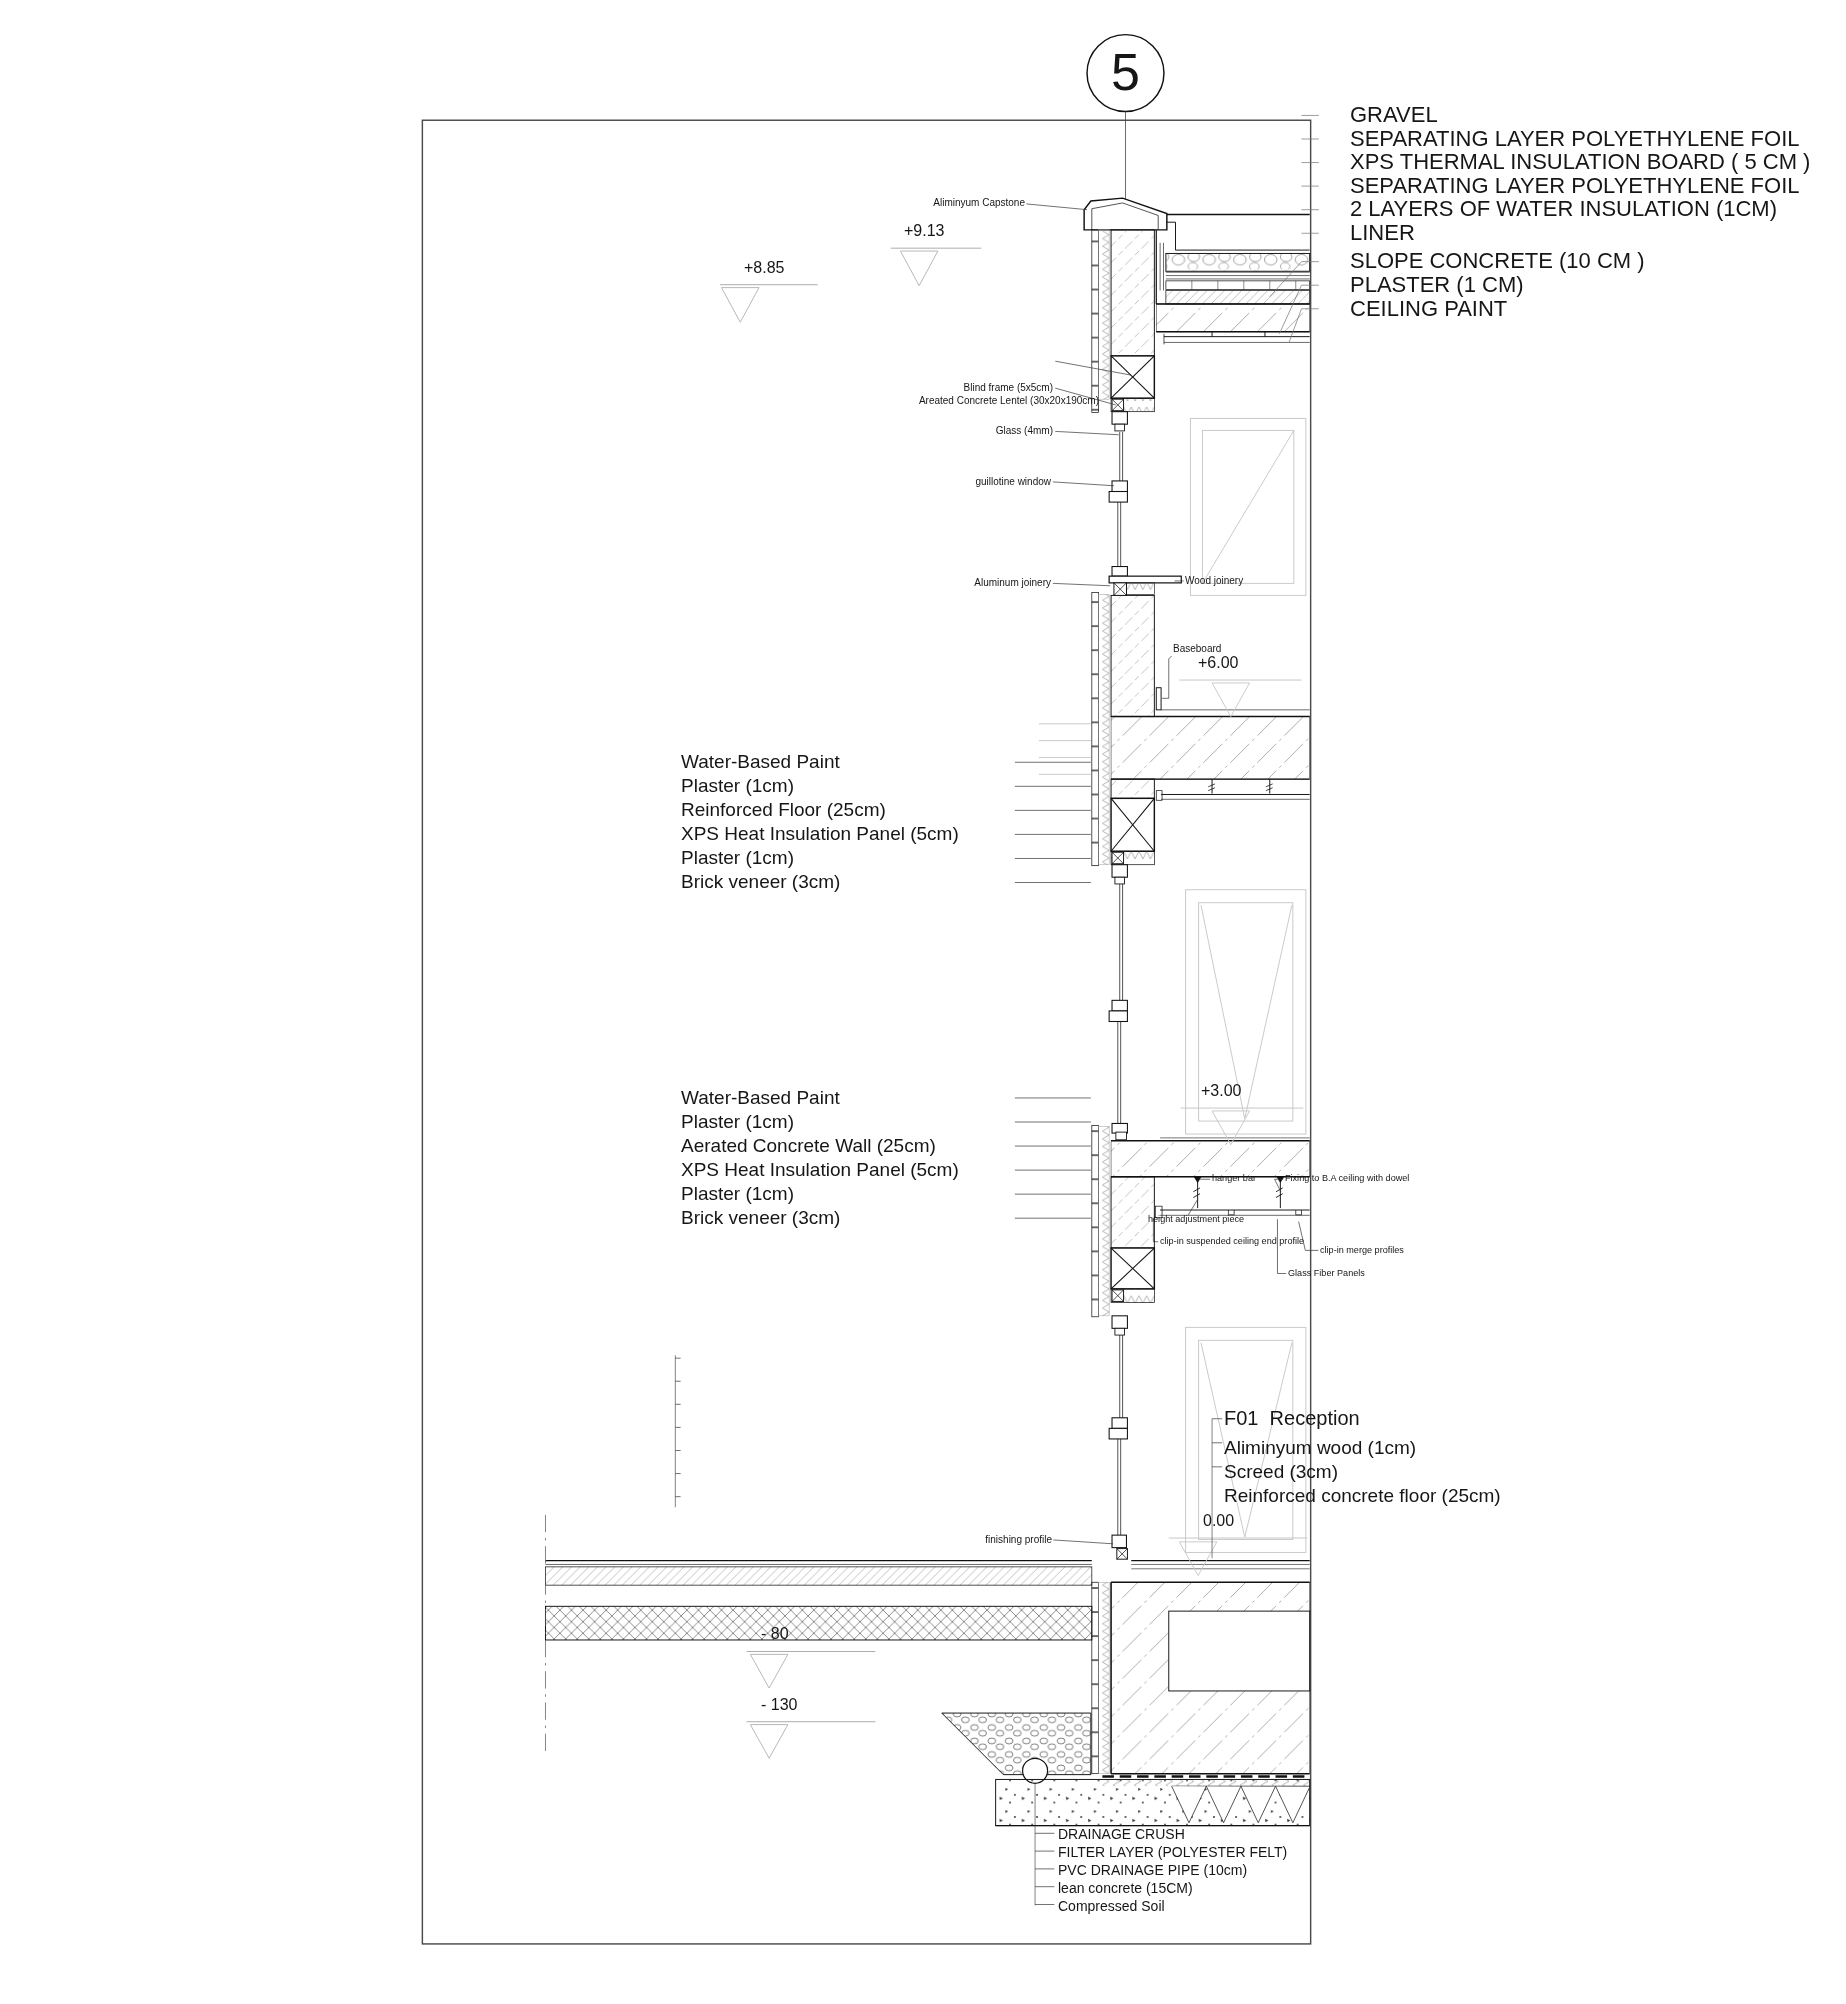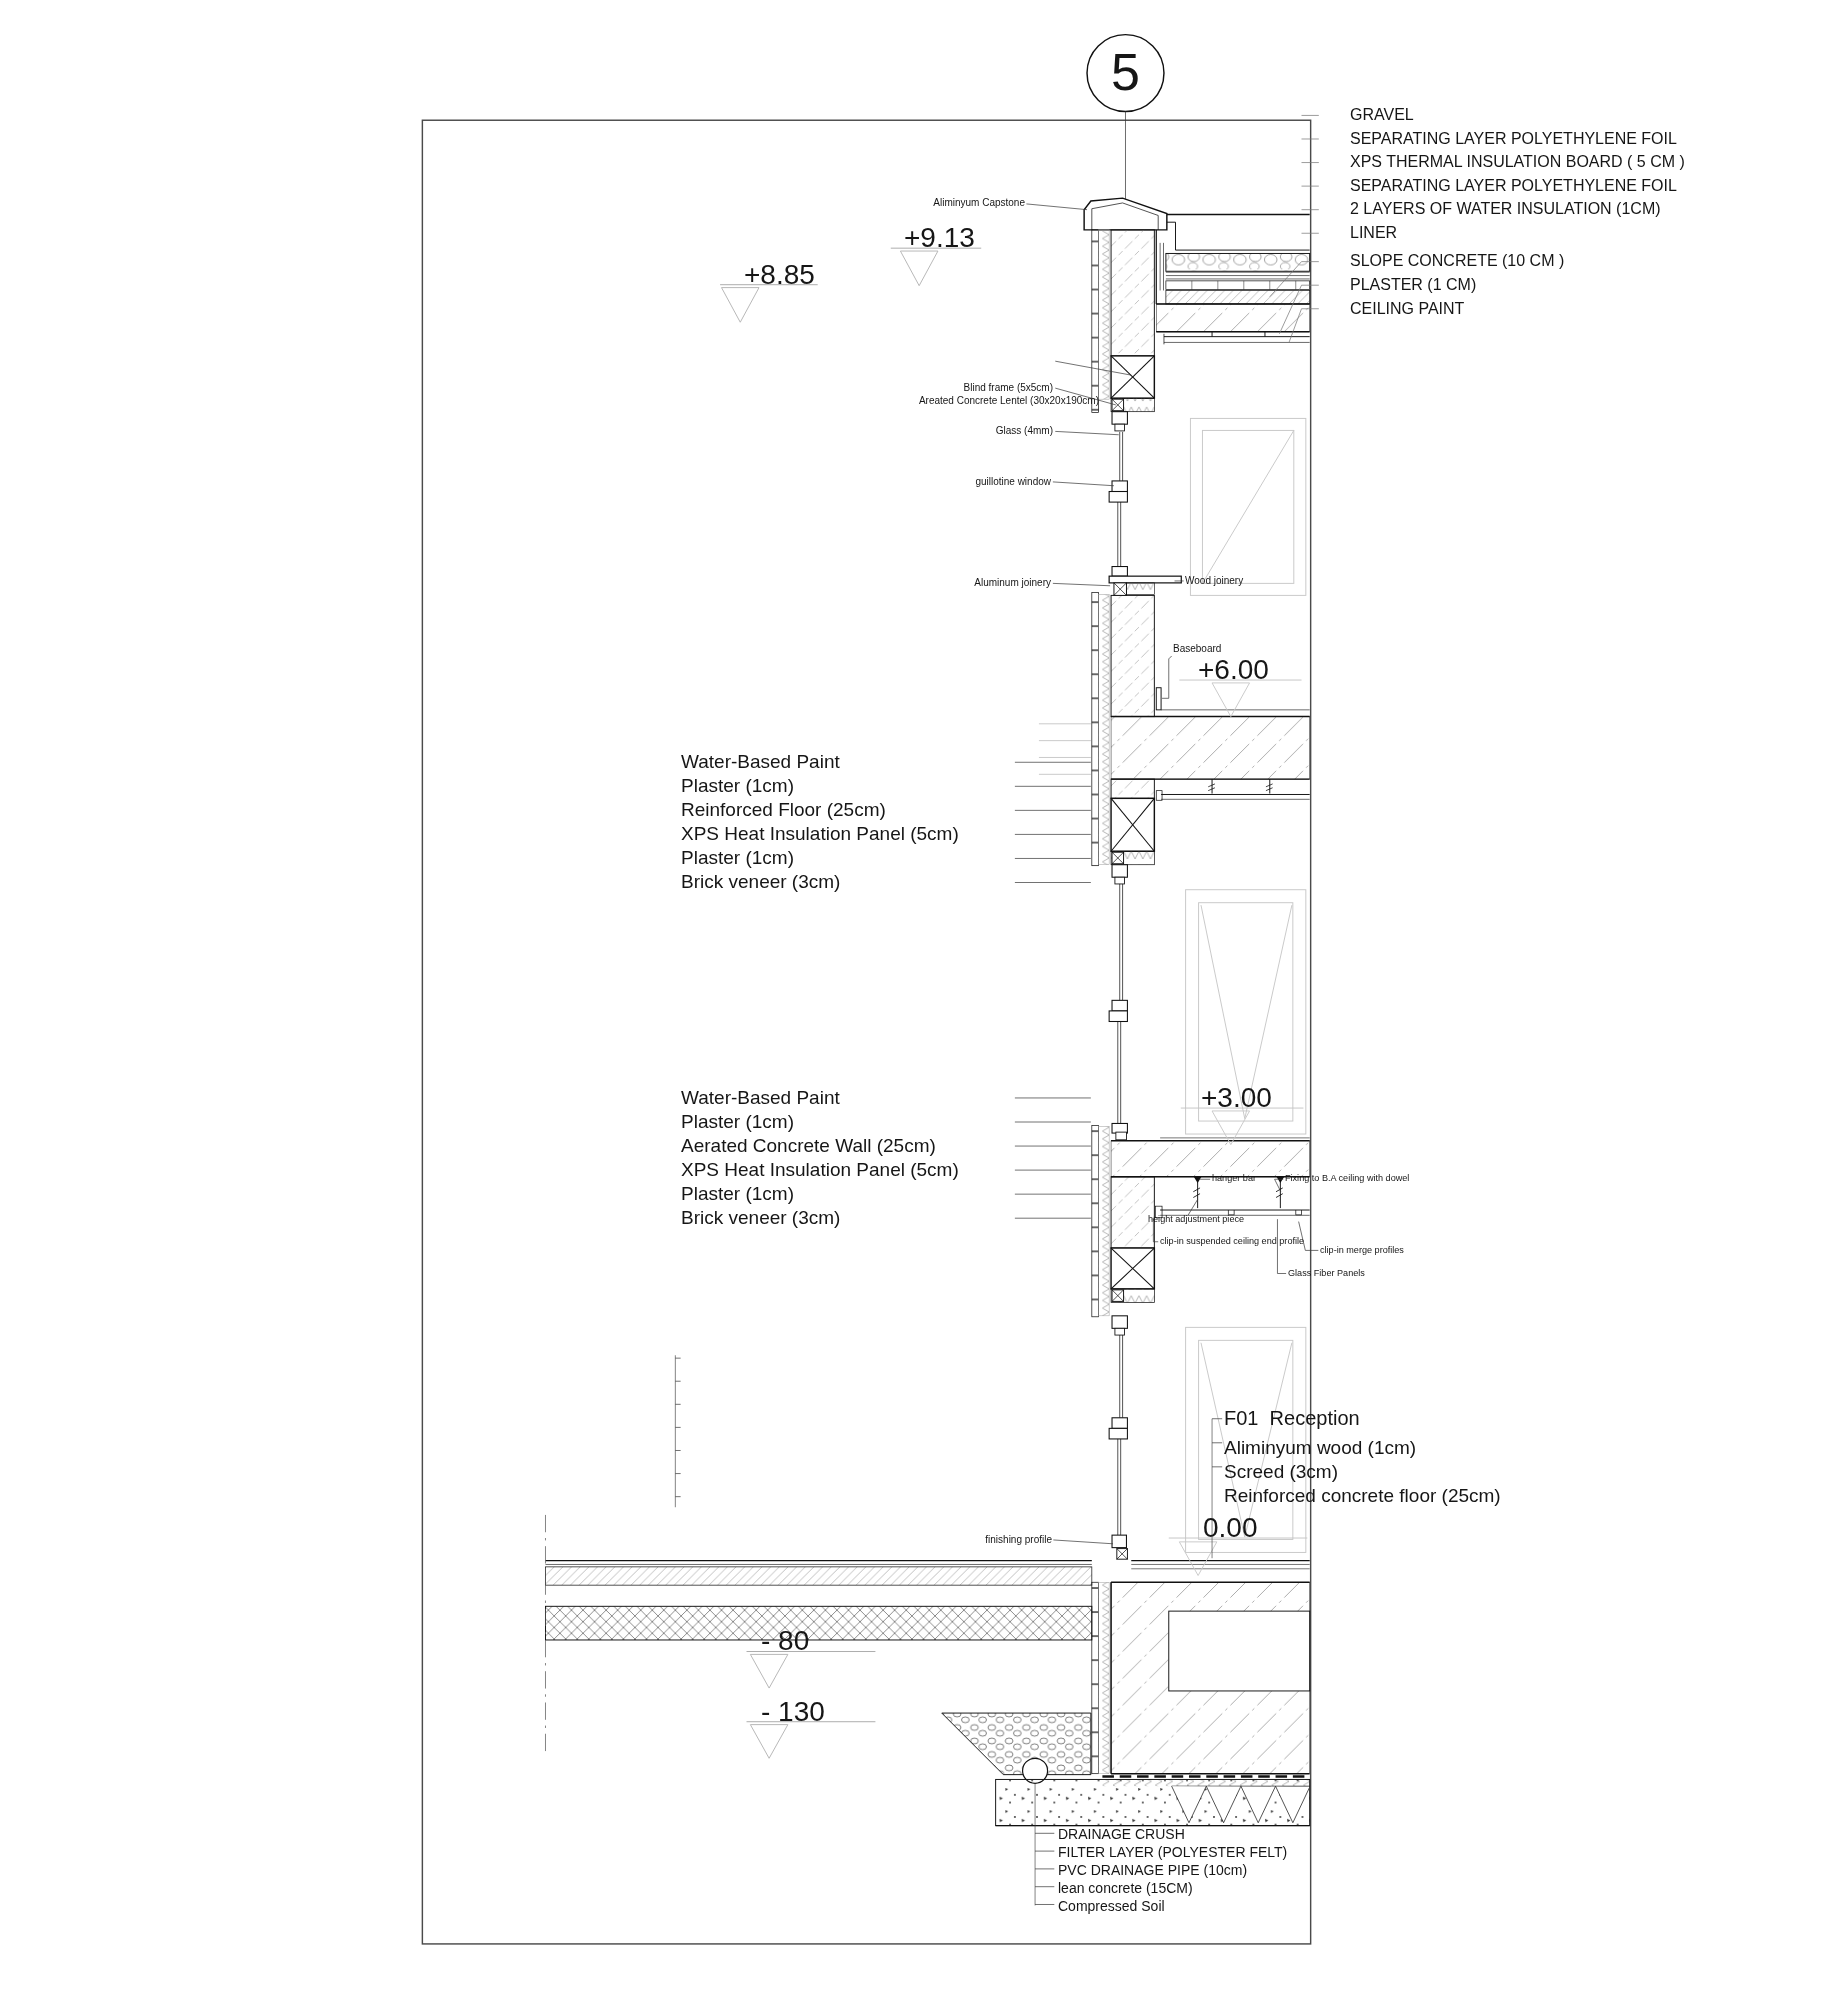--- a/index.html
+++ b/index.html
@@ -1,24 +1,24 @@
 <!DOCTYPE html>
 <html style="font-size:7.7px"><head>
 <meta charset="utf-8">
 <style>
   html,body{margin:0;padding:0;background:#ffffff;}
   .page{position:relative;width:1847px;height:2005px;background:#ffffff;overflow:hidden;
         font-family:"Liberation Sans",sans-serif;color:#161616;}
   svg{position:absolute;left:0;top:0;}
   .t{position:absolute;white-space:nowrap;color:#161616;}
   .pre{white-space:pre;margin-top:30px;}
-  .big{font-size:16px;line-height:23.6px;}
+  .big{font-size:22px;line-height:23.6px;}
   .med{font-size:19px;line-height:24px;}
   .med2{font-size:18.3px;line-height:23px;}
-  .lvl{font-size:28px;}
+  .lvl{font-size:16px;}
   .co{font-size:10px;}
   .cos{font-size:9.1px;}
   .sml{font-size:14px;line-height:18px;}
   .bubble{font-size:52px;}
   .ra{text-align:right;}
   .gap{margin-top:4.8px;}
   .rect-title{font-size:20px;margin-bottom:5.8px;}
 </style>
 </head>
 <body>

